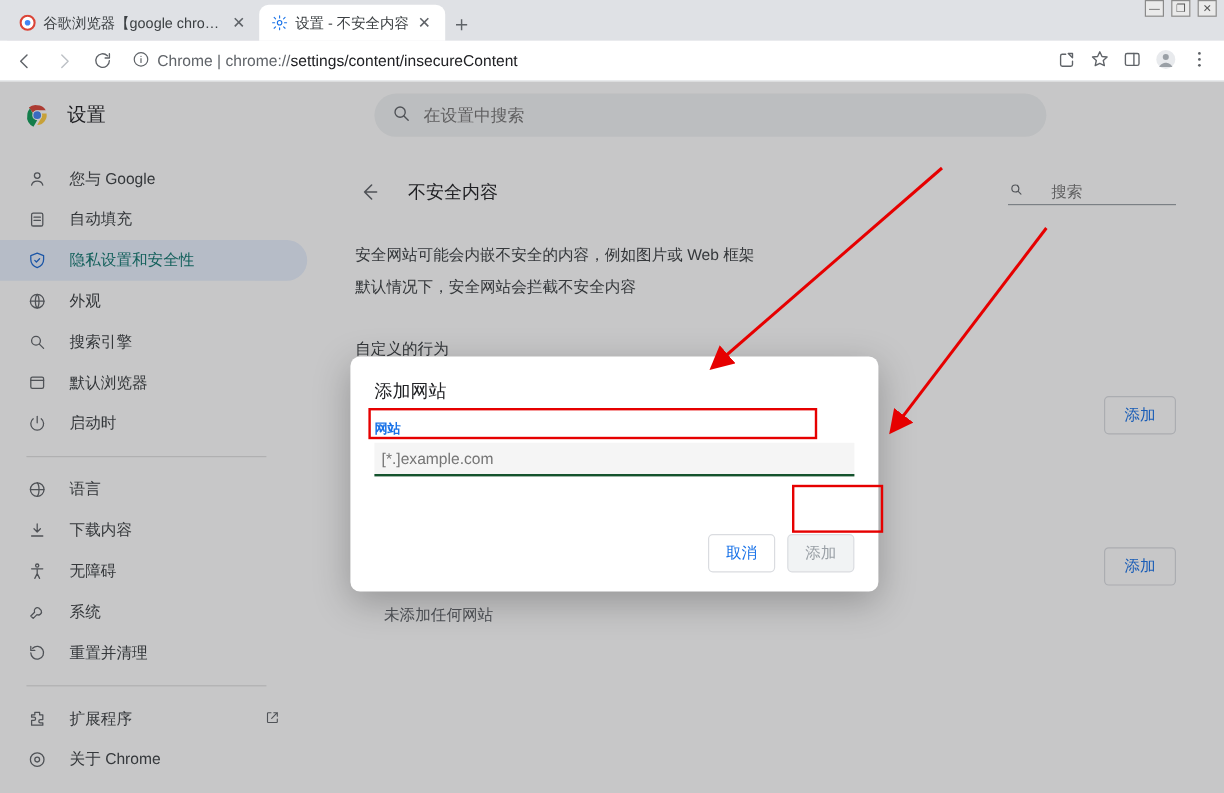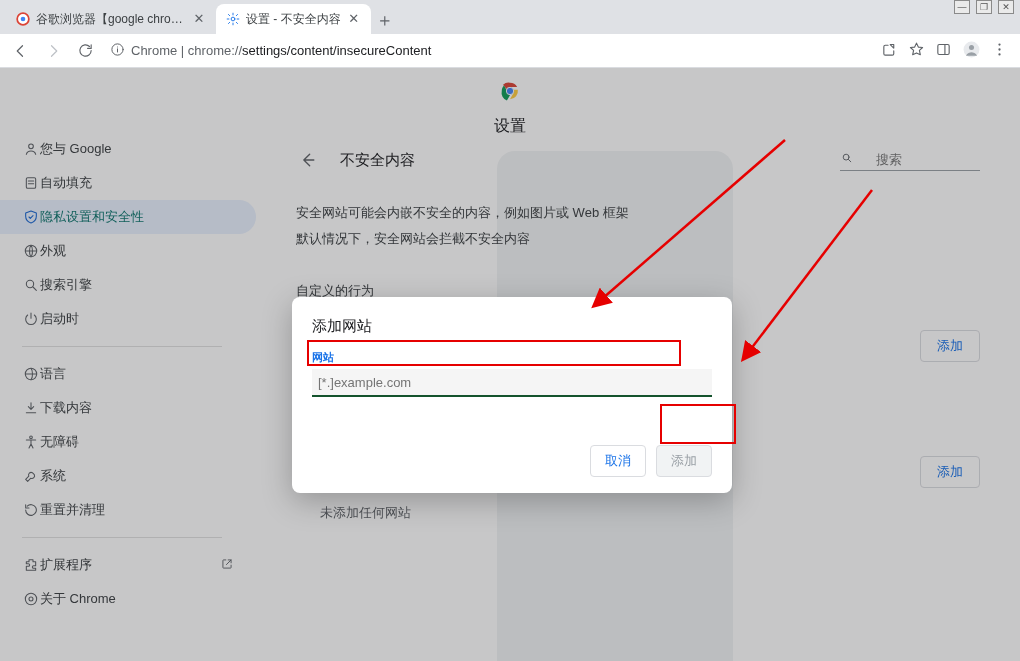--- a/index.html
+++ b/index.html
@@ -26,29 +26,29 @@
   .omnibox { flex: 1; display: flex; align-items: center; gap: 6px; color: #5f6368; font-size: 13px; padding-left: 6px; }
   .omnibox .url { color: #5f6368; }
   .omnibox .url .path { color: #202124; }
   .right-icons { display: flex; align-items: center; gap: 10px; padding-right: 4px; color: #5f6368; }
 
   
   .page { position: absolute; top: 68px; left: 0; right: 0; bottom: 0; background: #ffffff; }
   .overlay { position: absolute; inset: 0; background: rgba(32,33,36,0.25); z-index: 50; }
 
   
-  .settings-header { height: 56px; display: flex; align-items: center; padding: 12px 20px; gap: 14px; flex-direction: column; }
+  .settings-header { height: 56px; display: flex; align-items: center; padding: 12px 20px; gap: 14px; }
   .settings-header .logo { width: 22px; height: 22px; }
   .settings-title { font-size: 16px; color: #202124; }
   .settings-search { margin-left: 210px; flex: 0 0 560px; height: 36px; background: #f1f3f4; border-radius: 18px; display: flex; align-items: center; padding: 0 14px; gap: 10px; color: #5f6368; }
   .settings-search input { border: none; background: transparent; outline: none; flex: 1; font-size: 14px; color: #202124; }
 
   
   .leftnav { position: absolute; top: 56px; left: 0; width: 256px; bottom: 0; padding-top: 8px; border-right: none; }
-  .nav-item { height: 34px; display: flex; align-items: center; padding: 0 22px; gap: 0; color: #3c4043; font-size: 13px; border-radius: 0 17px 17px 0; }
+  .nav-item { height: 34px; display: flex; align-items: center; padding: 0 22px; gap: 18px; color: #3c4043; font-size: 13px; border-radius: 0 17px 17px 0; }
   .nav-item .nicon { width: 18px; height: 18px; display: inline-flex; align-items: center; justify-content: center; color: #5f6368; }
   .nav-item.selected { background: #e8f0fe; color: #0f766e; }
   .nav-item.selected .nicon { color: #1967d2; }
   .nav-sep { height: 1px; background: #e0e0e0; margin: 10px 0 10px 22px; width: 200px; }
   .nav-item .ext { margin-left: auto; color: #5f6368; }
 
   
   .maincol { position: absolute; top: 56px; left: 256px; right: 0; bottom: 0; padding: 12px 40px 0 40px; }
   .section-head { display: flex; align-items: center; height: 48px; gap: 20px; }
   .back-arrow { width: 24px; height: 24px; display: flex; align-items: center; justify-content: center; color: #5f6368; }
@@ -227,20 +227,29 @@
         <span>外观</span>
       </div>
     <div class="nav-item">
         <span class="nicon">
           <svg viewBox="0 0 24 24" width="16" height="16">
             <circle cx="10.5" cy="10.5" r="5.5" class="stroke"></circle>
             <path class="stroke" d="M15 15l5 5"></path>
           </svg>
         </span>
         <span>搜索引擎</span>
+      </div>
+    <div class="nav-item">
+        <span class="nicon">
+          <svg viewBox="0 0 24 24" width="16" height="16">
+            <rect x="4" y="5" width="16" height="14" rx="2" class="stroke"></rect>
+            <path class="stroke" d="M4 9h16"></path>
+          </svg>
+        </span>
+        <span>默认浏览器</span>
       </div>
     <div class="nav-item">
         <span class="nicon">
           <svg viewBox="0 0 24 24" width="16" height="16">
             <path class="stroke" d="M12 3v8"></path>
             <path class="stroke" d="M7 6a8 8 0 1 0 10 0"></path>
           </svg>
         </span>
         <span>启动时</span>
       </div>

